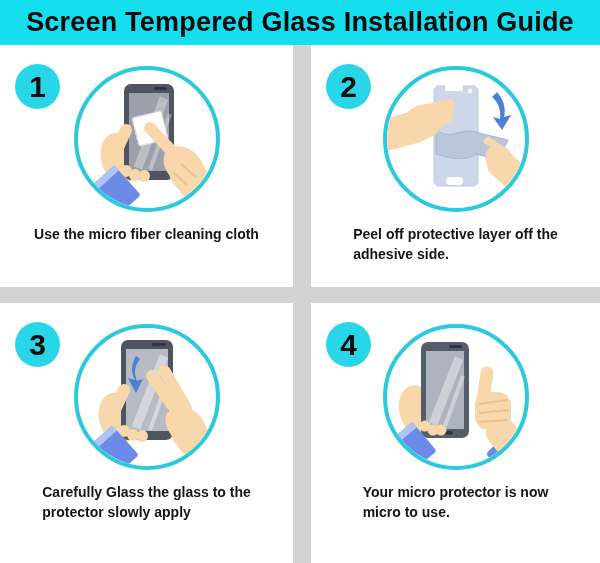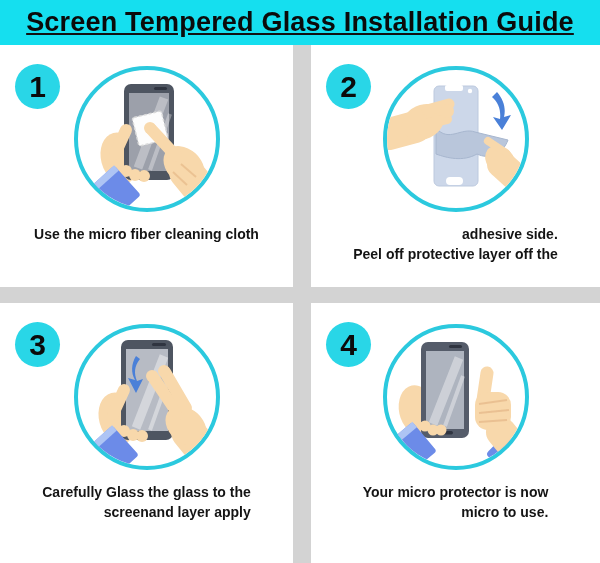--- a/index.html
+++ b/index.html
@@ -3,21 +3,21 @@
 <meta charset="utf-8">
 <style>
   html,body{margin:0;padding:0;background:#ffffff;}
   .page{
     position:relative;width:600px;height:563px;overflow:hidden;background:#ffffff;
     font-family:"Liberation Sans","DejaVu Sans",sans-serif;color:#111;
   }
   
   .header{
     position:absolute;left:0;top:0;width:600px;height:45px;
-    background:#15dfef;display:flex;align-items:center;justify-content:center;text-decoration:underline;
+    background:#15dfef;display:flex;align-items:center;justify-content:center;
   }
   .header .title{
     font-size:27px;font-weight:700;color:#0b0b0b;letter-spacing:.2px;white-space:nowrap;
   }
   
   .divider-v{position:absolute;left:293px;top:45px;width:18px;height:518px;background:#d3d3d3;}
   .divider-h{position:absolute;left:0;top:287px;width:600px;height:16px;background:#d3d3d3;}
   
   .quad{position:absolute;display:flex;flex-direction:column;align-items:center;}
   .q1{left:0;top:45px;width:293px;height:242px;}
@@ -28,21 +28,21 @@
     position:absolute;left:15px;top:19px;width:45px;height:45px;border-radius:50%;
     background:#29d6e7;display:flex;align-items:center;justify-content:center;
     font-size:30px;font-weight:700;color:#0b0b0b;
   }
   .illus-circle{
     margin-top:21px;width:138px;height:138px;border:4px solid #2bc9de;border-radius:50%;
     background:#ffffff;overflow:hidden;flex:none;
   }
   .illus-circle svg{display:block;width:138px;height:138px;}
   .caption{
-    margin-top:13px;text-align:right;font-size:14px;font-weight:700;line-height:1.42;color:#141414;
+    margin-top:13px;text-align:left;font-size:14px;font-weight:700;line-height:1.42;color:#141414;
   }
 </style>
 </head>
 <body>
 
 <div class="page">
 
   <div class="header">
     <div class="title">Screen Tempered Glass Installation Guide</div>
   </div>
@@ -116,22 +116,22 @@
         <line x1="42" y1="53" x2="60" y2="49" stroke="#f8d8ab" stroke-width="10" stroke-linecap="round"></line>
         <circle cx="60" cy="41" r="7" fill="#f8d8ab"></circle>
 
         <line x1="136" y1="114" x2="114" y2="94" stroke="#f8d8ab" stroke-width="28" stroke-linecap="round"></line>
         <ellipse cx="113" cy="90" rx="16" ry="13" fill="#f8d8ab" transform="rotate(40 113 90)"></ellipse>
         <line x1="119" y1="83" x2="101" y2="71" stroke="#f8d8ab" stroke-width="8" stroke-linecap="round"></line>
         <line x1="123" y1="94" x2="104" y2="82" stroke="#f8d8ab" stroke-width="8" stroke-linecap="round"></line>
       </svg>
     </div>
     <div class="caption">
+      <div>Peel off protective layer off the</div>
       <div>adhesive side.</div>
-      <div>Peel off protective layer off the</div>
     </div>
   </div>
 
   <div class="quad q3">
     <div class="badge">3</div>
     <div class="illus-circle">
       <svg viewBox="0 0 138 138">
 
         <ellipse cx="40" cy="90" rx="19" ry="26" fill="#f8d8ab" transform="rotate(-15 40 90)"></ellipse>
 
@@ -160,21 +160,21 @@
         <line x1="136" y1="136" x2="110" y2="104" stroke="#f8d8ab" stroke-width="34" stroke-linecap="round"></line>
         <ellipse cx="108" cy="98" rx="23" ry="17" fill="#f8d8ab" transform="rotate(42 108 98)"></ellipse>
         <line x1="75" y1="49" x2="100" y2="86" stroke="#f8d8ab" stroke-width="12" stroke-linecap="round"></line>
         <line x1="87" y1="44" x2="108" y2="80" stroke="#f8d8ab" stroke-width="12" stroke-linecap="round"></line>
         <circle cx="74" cy="48" r="6" fill="#f8d8ab"></circle>
         <circle cx="86" cy="43" r="6" fill="#f8d8ab"></circle>
       </svg>
     </div>
     <div class="caption">
       <div>Carefully Glass the glass to the</div>
-      <div>screenand layer apply</div>
+      <div>protector slowly apply</div>
     </div>
   </div>
 
   <div class="quad q4">
     <div class="badge">4</div>
     <div class="illus-circle">
       <svg viewBox="0 0 138 138">
 
         <ellipse cx="30" cy="82" rx="18" ry="25" fill="#f8d8ab" transform="rotate(-12 30 82)"></ellipse>
 

